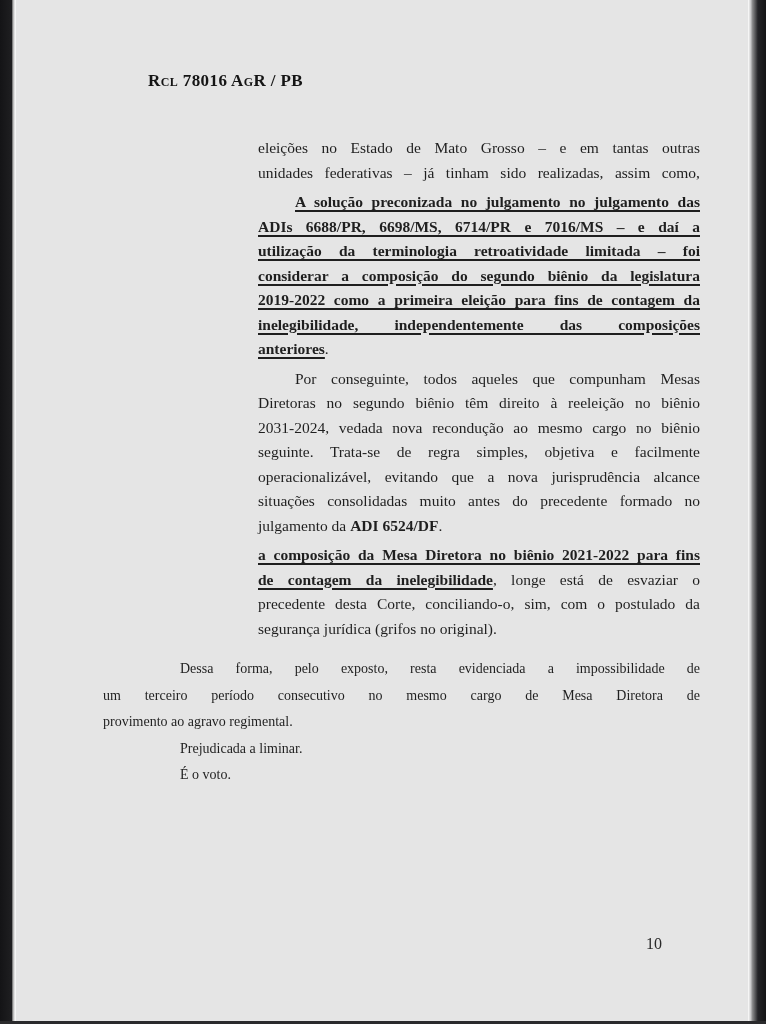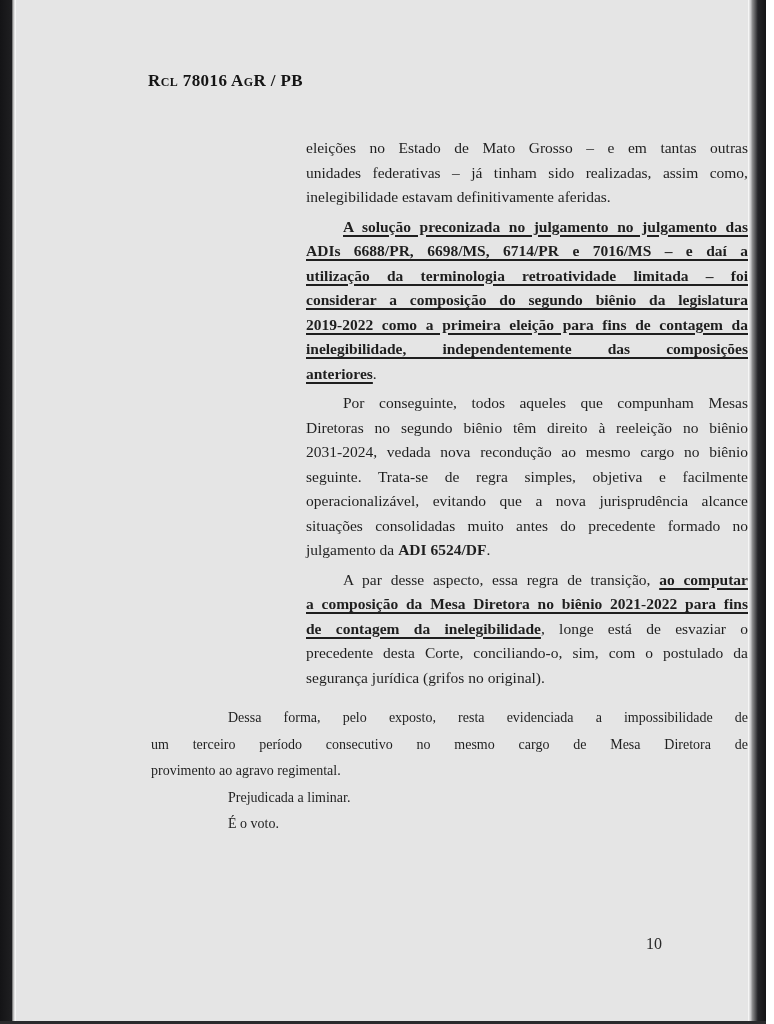--- a/index.html
+++ b/index.html
@@ -26,21 +26,21 @@
     background: #2a2a2c;
   }
   .case-header {
     position: absolute; left: 148px; top: 71px;
     font-size: 17px; font-weight: bold;
     font-variant: small-caps;
     letter-spacing: 0.4px;
     color: #151515;
   }
   .content {
-    position: absolute; left: 103px; top: 136px; width: 597px; margin-left: 48px;
+    position: absolute; left: 103px; top: 136px; width: 597px;
   }
   .quote-block {
     margin-left: 155px; width: 442px;
     font-size: 15.5px; line-height: 24.5px;
   }
   .quote-block .paragraph { margin: 0 0 5px 0; }
   .quote-block .line.indent { padding-left: 37px; }
   .body-block {
     margin-top: 15px; width: 597px;
     font-size: 14px; line-height: 26.5px;
@@ -70,42 +70,40 @@
   <div class="edge-right"></div>
   <div class="edge-bottom"></div>
 
   <header class="case-header">Rcl 78016 AgR / PB</header>
 
   <main class="content">
     <section class="quote-block">
         <div class="paragraph">
           <div class="line"><span class="r-n">eleições no Estado de Mato Grosso – e em tantas outras</span></div>
           <div class="line"><span class="r-n">unidades federativas – já tinham sido realizadas, assim como,</span></div>
-          <div class="line last"><span class="r-n">inelegibilidade estavam definitivamente aferidas.</span></div>
         </div>
         <div class="paragraph">
           <div class="line indent"><span class="r-bu">A solução preconizada no julgamento no julgamento das</span></div>
           <div class="line"><span class="r-bu">ADIs 6688/PR, 6698/MS, 6714/PR e 7016/MS – e daí a</span></div>
           <div class="line"><span class="r-bu">utilização da terminologia retroatividade limitada – foi</span></div>
           <div class="line"><span class="r-bu">considerar a composição do segundo biênio da legislatura</span></div>
           <div class="line"><span class="r-bu">2019-2022 como a primeira eleição para fins de contagem da</span></div>
           <div class="line"><span class="r-bu">inelegibilidade, independentemente das composições</span></div>
           <div class="line last"><span class="r-bu">anteriores</span><span class="r-n">.</span></div>
         </div>
         <div class="paragraph">
           <div class="line indent"><span class="r-n">Por conseguinte, todos aqueles que compunham Mesas</span></div>
           <div class="line"><span class="r-n">Diretoras no segundo biênio têm direito à reeleição no biênio</span></div>
           <div class="line"><span class="r-n">2031-2024, vedada nova recondução ao mesmo cargo no biênio</span></div>
           <div class="line"><span class="r-n">seguinte. Trata-se de regra simples, objetiva e facilmente</span></div>
           <div class="line"><span class="r-n">operacionalizável, evitando que a nova jurisprudência alcance</span></div>
           <div class="line"><span class="r-n">situações consolidadas muito antes do precedente formado no</span></div>
           <div class="line last"><span class="r-n">julgamento da </span><span class="r-b">ADI 6524/DF</span><span class="r-n">.</span></div>
         </div>
         <div class="paragraph">
-          <div class="line indent"><span class="r-n">A par desse aspecto, essa regra de transição, </span><span class="r-bu">ao computar</span></div>
           <div class="line"><span class="r-bu">a composição da Mesa Diretora no biênio 2021-2022 para fins</span></div>
           <div class="line"><span class="r-bu">de contagem da inelegibilidade</span><span class="r-n">, longe está de esvaziar o</span></div>
           <div class="line"><span class="r-n">precedente desta Corte, conciliando-o, sim, com o postulado da</span></div>
           <div class="line last"><span class="r-n">segurança jurídica (grifos no original).</span></div>
         </div>
       </section>
     <section class="body-block">
         <div class="paragraph">
           <div class="line indent"><span class="r-n">Dessa forma, pelo exposto, resta evidenciada a impossibilidade de</span></div>
           <div class="line"><span class="r-n">um terceiro período consecutivo no mesmo cargo de Mesa Diretora de</span></div>

